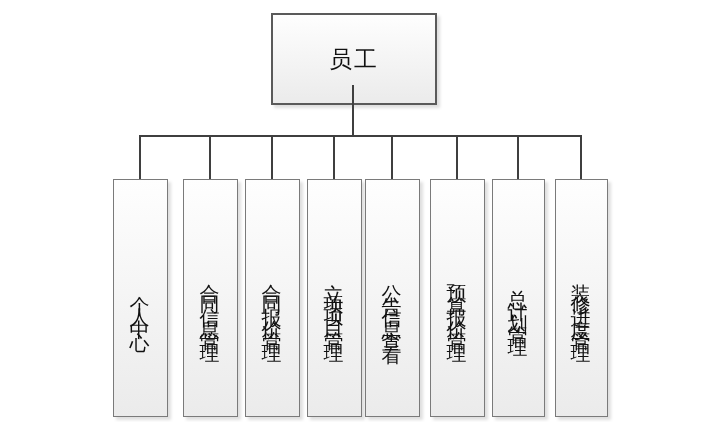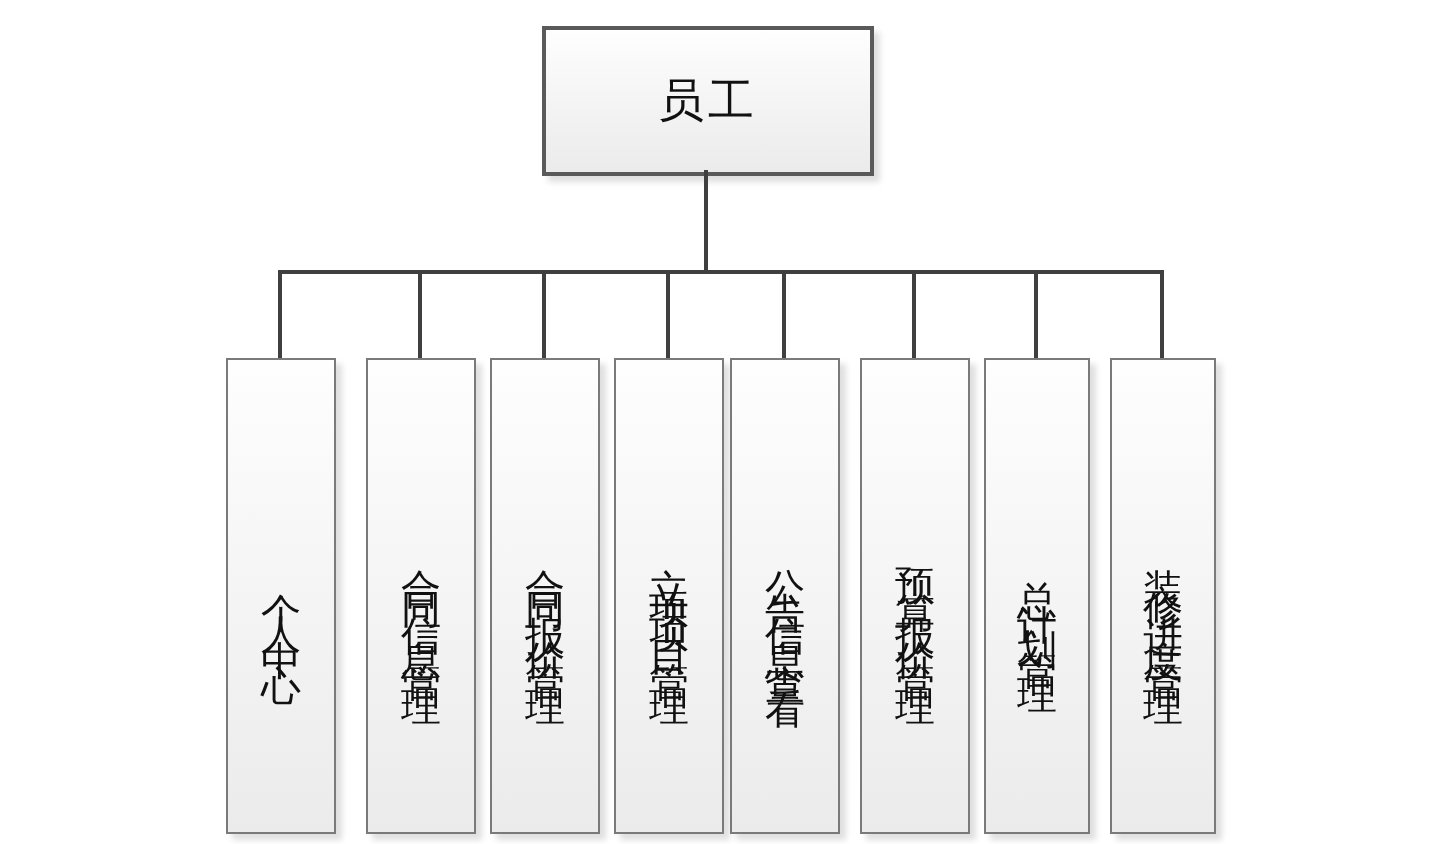--- a/index.html
+++ b/index.html
@@ -28,21 +28,21 @@
     box-sizing: border-box;
     background: linear-gradient(to bottom, var(--box_fill_top) 0%, var(--box_fill_bottom) 100%);
     border: 1px solid var(--box_border);
     box-shadow: 3px 3px 3px rgba(0,0,0,0.13);
     display: flex;
     align-items: center;
     justify-content: center;
     color: var(--text);
   }
   .root-node {
-    left: 271px; top: 13px; width: 166px; height: 75px;
+    left: 271px; top: 13px; width: 166px; height: 92px;
     border: 2px solid var(--root_border);
     font-size: 23px;
     letter-spacing: 2px;
     font-weight: 500;
   }
   .child-node {
     top: 179px; height: 238px;
     font-size: 20px;
     font-weight: 500;
   }

